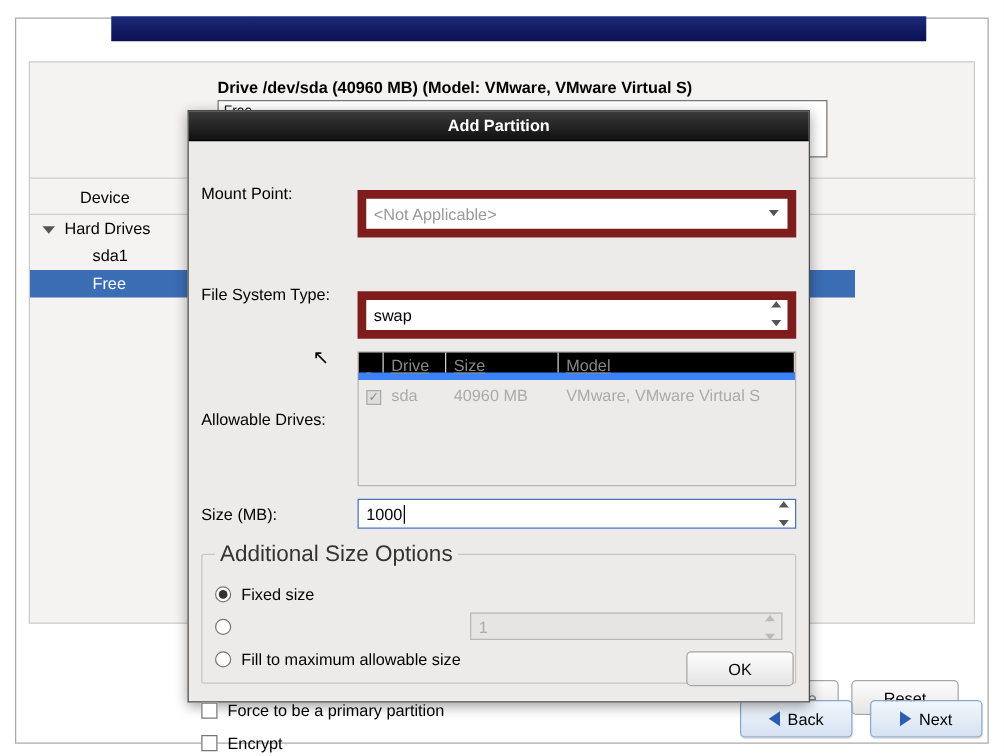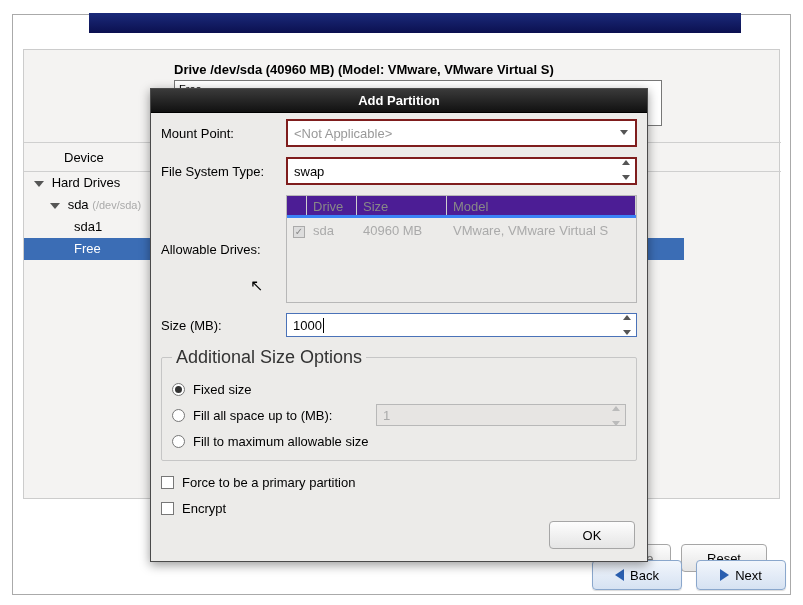--- a/index.html
+++ b/index.html
@@ -17,30 +17,30 @@
   .tree-row.sel { background: #3b6db5; color: #fff; position:relative; width: 660px; }
   .tri { display: inline-block; width: 0; height: 0; vertical-align: middle; margin-right: 4px; }
   .tri.down { border-left:5px solid transparent; border-right:5px solid transparent; border-top:6px solid #555; }
   .dimpath { color: #aaa; font-size: 11px; }
 
   .dialog { position: absolute; left: 150px; top: 88px; width: 498px; height: 474px; background: #ecebe9; border: 1px solid #4a4a4a; box-shadow: 0 3px 10px rgba(0,0,0,.4); }
   .dlg-title { height: 24px; background: linear-gradient(#3a3a3a,#111); color: #fff; text-align: center; font-weight: bold; line-height: 24px; border-bottom:1px solid #000;}
   .form { padding: 6px 10px 0 10px; }
   .row { display: flex; align-items: center; margin-bottom: 10px; }
   .row .lab { width: 125px; }
-  .combo { flex: 1; height: 24px; background: #fff; border: 2px solid #7f1d1d; display:flex; align-items:center; padding:12px 6px; position:relative; }
+  .combo { flex: 1; height: 24px; background: #fff; border: 7px solid #7f1d1d; display:flex; align-items:center; padding:12px 6px; position:relative;margin-top:33px; }
   .combo.disabled { color:#999; }
   .combo .arrow { position:absolute; right:4px; top:4px; width:14px; height:14px; display:flex; align-items:center; justify-content:center; }
   .chev { width:0;height:0;border-left:4px solid transparent;border-right:4px solid transparent;border-top:5px solid #555;}
   .spin-arrows { position:absolute; right:2px; top:1px; width:14px; height:20px; display:flex; flex-direction:column; justify-content:space-between; align-items:center;}
   .tri-up{width:0;height:0;border-left:4px solid transparent;border-right:4px solid transparent;border-bottom:5px solid #555;}
   .tri-dn{width:0;height:0;border-left:4px solid transparent;border-right:4px solid transparent;border-top:5px solid #555;}
 
   .drives-box { flex:1; height: 108px; background: #ecebe9; border: 1px solid #b7b7b7; }
-  .drives-head { display:flex; height:22px; background:#4c1d95; border-bottom:3px solid #3b82f6; color:#888;}
+  .drives-head { display:flex; height:22px; background:#000000; border-bottom:6px solid #3b82f6; color:#888;text-decoration:underline;}
   .drives-head div{ padding:3px 6px; border-right:1px solid #cfcfcf;}
   .dh-c{width:20px;} .dh-d{width:50px;} .dh-s{width:90px;} .dh-m{flex:1;border-right:none;}
   .drives-row { display:flex; color:#aaa; padding-top:3px;}
   .drives-row div{padding:2px 6px;}
   .cb { width:12px;height:12px;border:1px solid #aaa;background:#ddd;display:inline-flex;align-items:center;justify-content:center;font-size:10px;color:#888;margin-top:2px;}
 
   .size-input { flex:1; height:24px; border:1px solid #4a72b8; background:#fff; padding:0 6px; position:relative; display:flex; align-items:center;}
   .size-input .caret { display:inline-block;width:1px;height:15px;background:#000;margin-left:1px;}
 
   .fieldset { border:1px solid #c6c6c6; border-radius:2px; margin: 4px 0 8px 0; padding: 8px 10px 6px 10px; }
@@ -75,25 +75,20 @@
     </div>
 
     <div class="tree-header">
       <div class="col">Device</div>
     </div>
 
     <div class="tree">
       <div class="tree-row">
         <span class="tri down"></span>
         <span>Hard Drives</span>
-      </div>
-      <div class="tree-row" style="padding-left:26px;">
-        <span class="tri down"></span>
-        <span>sda</span>
-        <span class="dimpath">(/dev/sda)</span>
       </div>
       <div class="tree-row" style="padding-left:50px;">
         <span>sda1</span>
       </div>
       <div class="tree-row sel" style="padding-left:50px;">
         <span>Free</span>
       </div>
     </div>
 
     <div class="bottom-btns">
@@ -176,21 +171,20 @@
     <fieldset class="fieldset">
       <legend class="legend">Additional Size Options</legend>
       <div class="radio-row">
         <span class="radio">
             <span class="dot"></span>
           </span>
         <span>Fixed size</span>
       </div>
       <div class="radio-row">
         <span class="radio"></span>
-        <span>Fill all space up to (MB):</span>
         <div class="fill-spin">
           <span>1</span>
           <span class="spin-arrows">
               <span class="tri-up" style="border-bottom-color:#bbb"></span>
               <span class="tri-dn" style="border-top-color:#bbb"></span>
             </span>
         </div>
       </div>
       <div class="radio-row">
         <span class="radio"></span>

